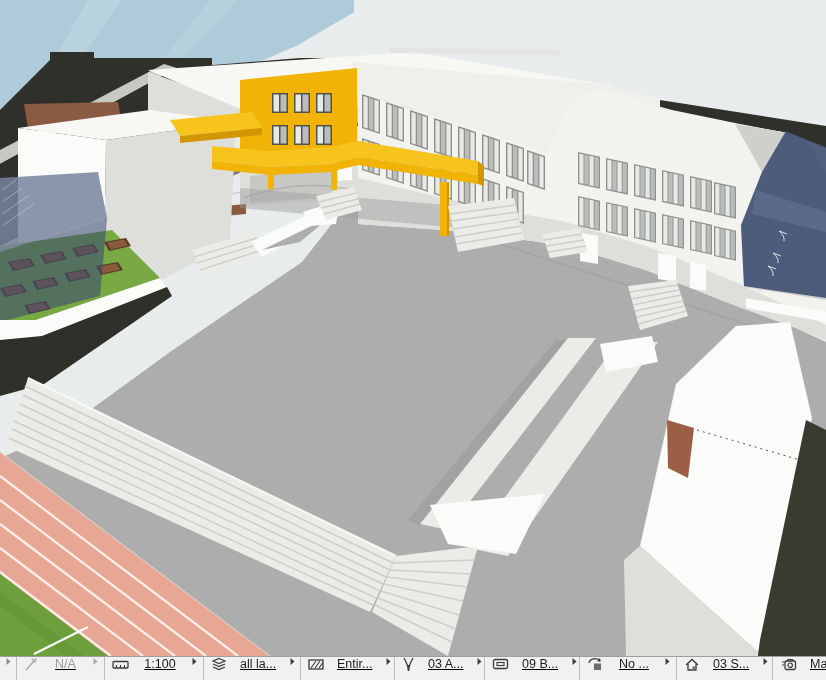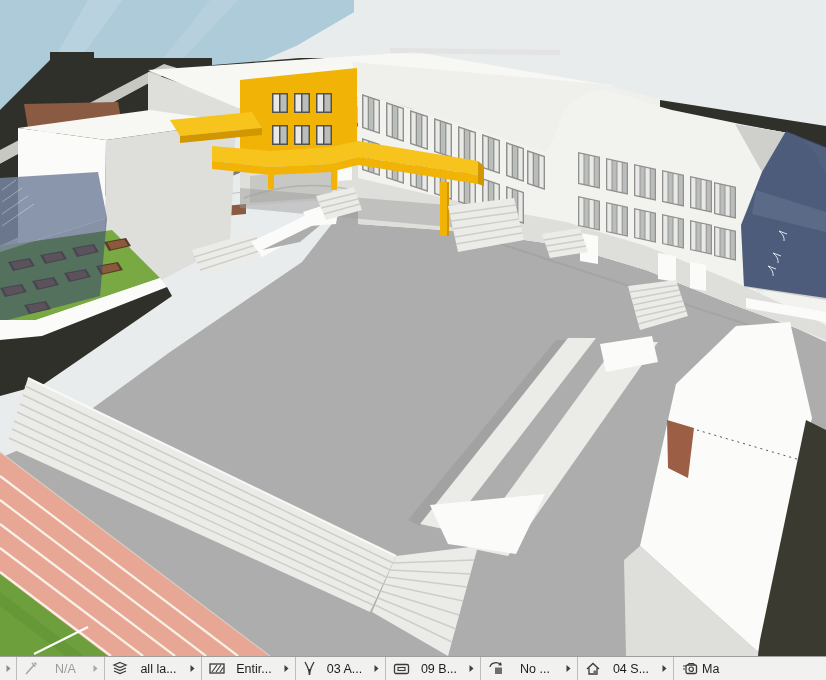--- a/index.html
+++ b/index.html
@@ -29,23 +29,23 @@
   .s-stair{stroke:var(--stairLine,#cdcdc9);stroke-width:1.4;fill:none}
   .s-bright{stroke:#f8f8f6;stroke-width:2;fill:none}
   .s-mark{stroke:#dfe3ea;stroke-width:1;fill:none}
   .s-dash{stroke:#55554f;stroke-width:1;fill:none;stroke-dasharray:2 4}
   .s-soft{stroke:var(--plazaShadow,#9c9c9c);fill:none}
   .s-curb{stroke:#ddd5ca;stroke-width:1.2;fill:none;opacity:.8}
 
   
   .statusbar{height:24px;background:#f1f1f0;border-top:1px solid #9e9e9e;
              display:flex;align-items:stretch;box-sizing:border-box;overflow:hidden;}
-  .qo-seg{display:flex;align-items:center;gap:4px;padding:0 5px 0 7px;
+  .qo-seg{display:flex;align-items:flex-start;gap:13px;padding:0 5px 0 7px;
           border-right:1px solid #bdbdbd;box-sizing:border-box;flex:0 0 auto;
-          cursor:pointer;white-space:nowrap;overflow:hidden;}
+          cursor:pointer;white-space:nowrap;overflow:hidden;text-decoration:underline;}
   .qo-seg:last-child{border-right:none;flex:1 1 auto;}
   .qo-label{font-size:12.5px;color:#1c1c1c;flex:1 1 auto;text-align:center;}
   .qo-seg.disabled .qo-label{color:#9b9b9b;}
   .qo-icon{display:inline-flex;align-items:center;flex:0 0 auto;}
   .qo-icon svg{display:block;}
   .qo-arrow{display:inline-flex;align-items:center;flex:0 0 auto;}
   .seg-first{justify-content:center;padding:0;}
 </style>
 </head>
 <body>
@@ -319,20 +319,34 @@
           </svg>
       </span>
       <span class="qo-label">N/A</span>
       <span class="qo-arrow">
         <svg width="7" height="9">
             <path d="M1.5,1 L5.5,4.5 L1.5,8 Z" fill="#a8a8a8"></path>
           </svg>
       </span>
     </div>
 
+    <div class="qo-seg" style="width:99px">
+      <span class="qo-icon">
+        <svg width="17" height="15" viewBox="0 0 17 15">
+            <rect x="1" y="4.5" width="15" height="6.5" rx="1" stroke="#3a3a3a" stroke-width="1.3" fill="none"></rect>
+            <path d="M4.5,11 v-3 M8.5,11 v-3 M12.5,11 v-3" stroke="#3a3a3a" stroke-width="1.1" fill="none"></path>
+          </svg>
+      </span>
+      <span class="qo-label">1:100</span>
+      <span class="qo-arrow">
+        <svg width="7" height="9">
+            <path d="M1.5,1 L5.5,4.5 L1.5,8 Z" fill="#3f3f3f"></path>
+          </svg>
+      </span>
+    </div>
 
     <div class="qo-seg" style="width:97px">
       <span class="qo-icon">
         <svg width="16" height="15" viewBox="0 0 16 15" stroke="#3a3a3a" stroke-width="1.2" fill="none">
             <path d="M8,1.5 L14,4 L8,6.5 L2,4 Z"></path>
             <path d="M2,7 L8,9.5 L14,7"></path>
             <path d="M2,10 L8,12.5 L14,10"></path>
           </svg>
       </span>
       <span class="qo-label">all la...</span>
@@ -405,21 +419,21 @@
     </div>
 
     <div class="qo-seg" style="width:96px">
       <span class="qo-icon">
         <svg width="16" height="15" viewBox="0 0 16 15" stroke="#3a3a3a" stroke-width="1.3" fill="none">
             <path d="M2,8 L8,2.5 L14,8"></path>
             <path d="M4,7 L4,13 L12,13 L12,7"></path>
             <rect x="8.5" y="9.5" width="3" height="3.5" fill="#6e6e6e" stroke="none"></rect>
           </svg>
       </span>
-      <span class="qo-label">04 S...</span>
+      <span class="qo-label">03 S...</span>
       <span class="qo-arrow">
         <svg width="7" height="9">
             <path d="M1.5,1 L5.5,4.5 L1.5,8 Z" fill="#3f3f3f"></path>
           </svg>
       </span>
     </div>
 
     <div class="qo-seg">
       <span class="qo-icon">
         <svg width="17" height="15" viewBox="0 0 17 15">

